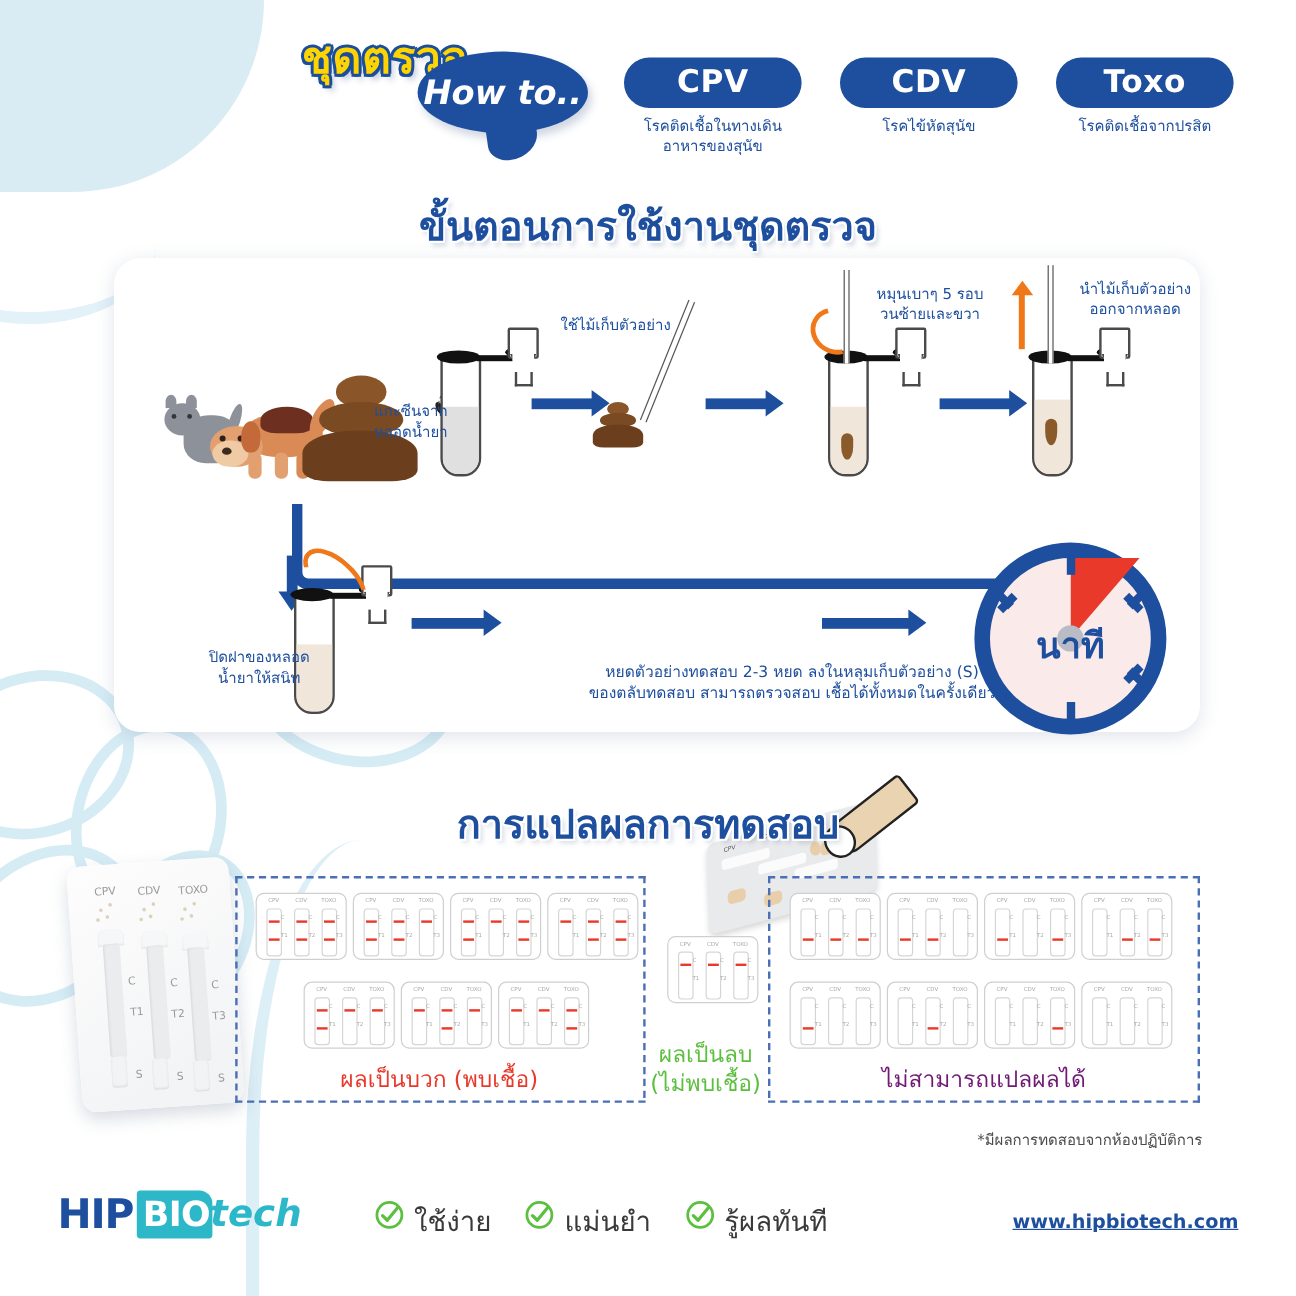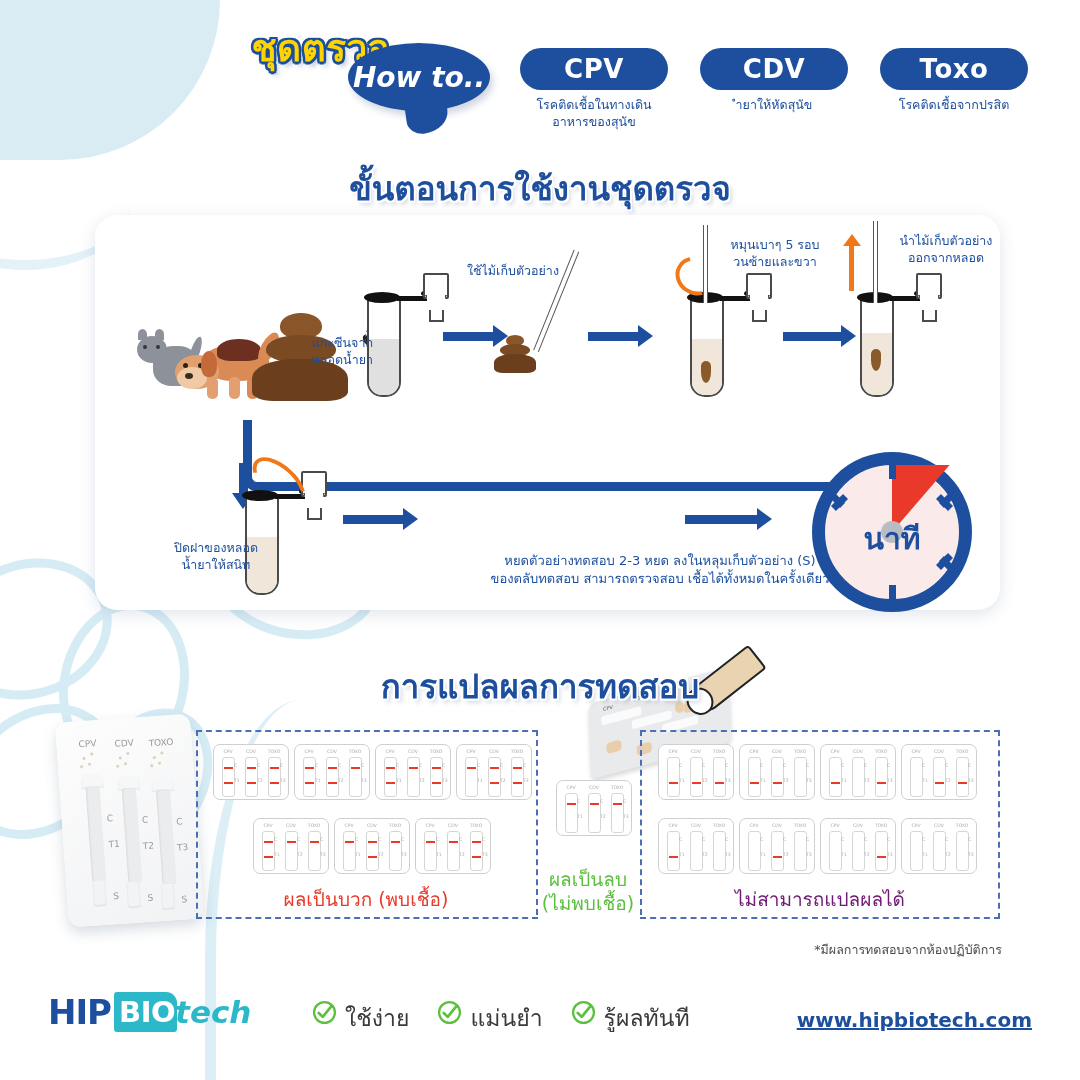--- a/index.html
+++ b/index.html
@@ -247,21 +247,21 @@
     padding:3px 2px 3px 5px;border-radius:3px 11px 3px 3px;margin-left:3px;letter-spacing:-.5px;
   }
   .logo .tech{
     color:#2cb8c8;font-size:31px;font-weight:bold;font-style:italic;margin-left:-2px;
   }
   .features{position:absolute;left:312px;top:1000px;display:flex;gap:28px;align-items:center;}
   .feat{display:flex;gap:8px;}
   .feat .tick{width:25px;height:25px;}
   .feat .ftxt{font-size:23px;color:#3a3a3a;}
   .weburl{
-    position:absolute;right:48px;top:1008px;font-size:20px;font-weight:bold;color:#1d4f9e;
+    position:absolute;right:48px;top:1008px;font-size:16px;font-weight:bold;color:#1d4f9e;
   }
 </style>
 </head>
 <body>
 
 <div class="bg-corner"></div>
 <div class="swoosh2"></div>
 <div class="paw p1"></div>
 <div class="paw p2"></div>
 <div class="paw p3"></div>
@@ -282,21 +282,21 @@
     <div class="badge-pill">
       <span>CPV</span>
     </div>
     <div class="badge-sub ml" style="white-space:pre-line">โรคติดเชื้อในทางเดิน
 อาหารของสุนัข</div>
   </div>
   <div class="badge-col">
     <div class="badge-pill">
       <span>CDV</span>
     </div>
-    <div class="badge-sub" style="white-space:pre-line">ำยาให้หัดสุนัข</div>
+    <div class="badge-sub" style="white-space:pre-line">โรคไข้หัดสุนัข</div>
   </div>
   <div class="badge-col">
     <div class="badge-pill">
       <span>Toxo</span>
     </div>
     <div class="badge-sub" style="white-space:pre-line">โรคติดเชื้อจากปรสิต</div>
   </div>
 </div>
 
 <div class="sec-head" id="steps-head">ขั้นตอนการใช้งานชุดตรวจ</div>

